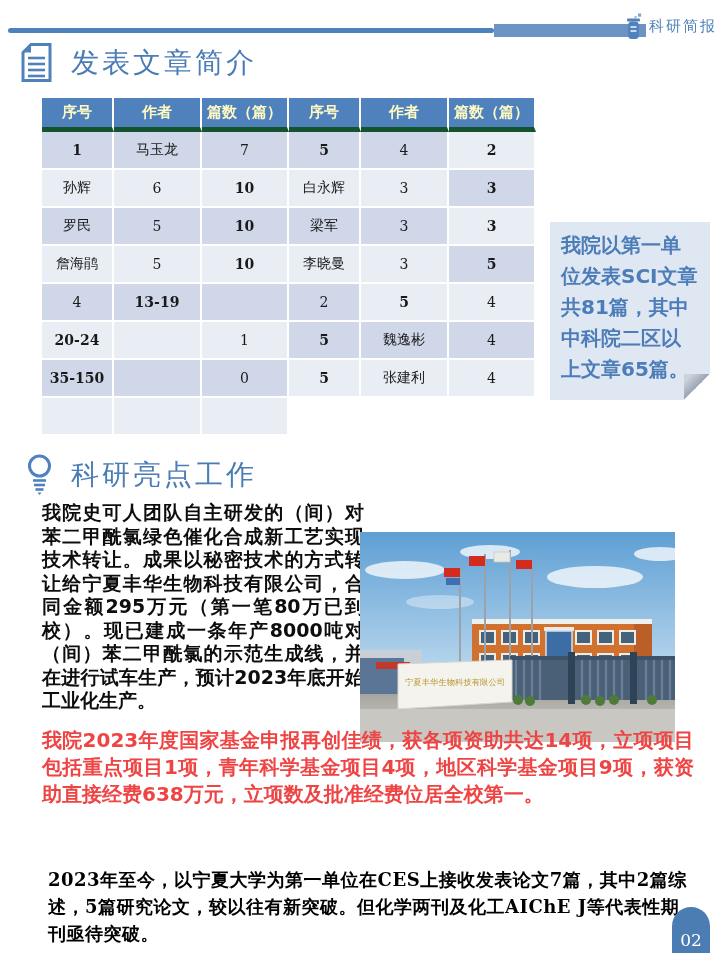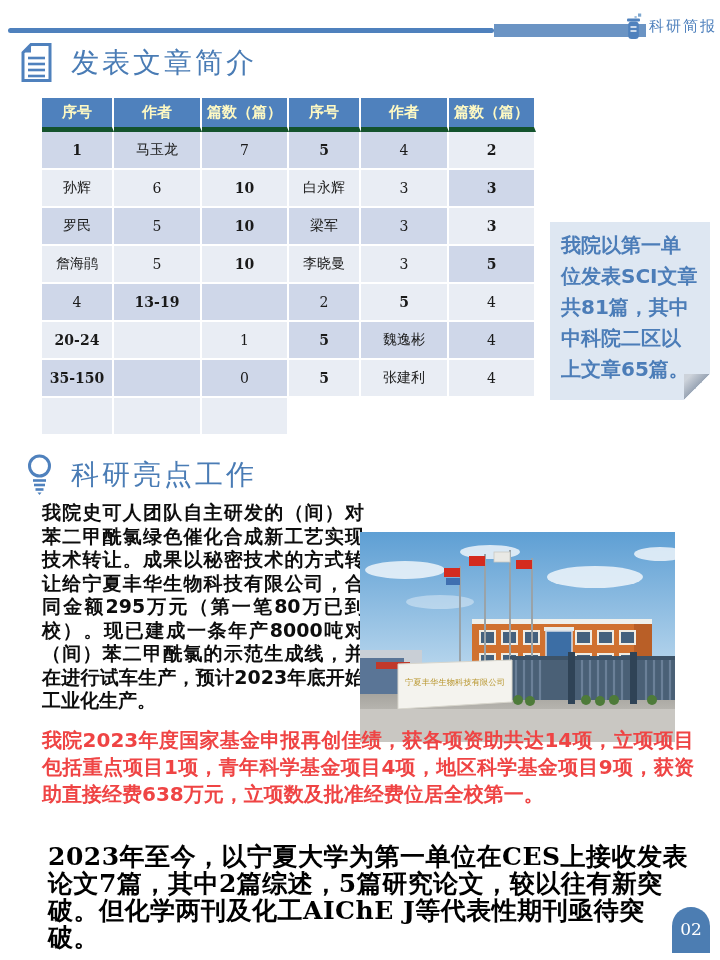--- a/index.html
+++ b/index.html
@@ -40,30 +40,30 @@
   .fold{position:absolute;right:0;bottom:0;width:26px;height:26px;
         background:linear-gradient(to top left,transparent 50%,#98a4b4 50%,#cdd3db 85%);}
 
   
   .para{margin:0;font-family:"DejaVu Serif","Liberation Serif",serif;}
   .seg-b{font-family:"DejaVu Sans","Liberation Sans",sans-serif;font-weight:700;}
   .transfer{position:absolute;left:42px;top:501px;width:322px;font-size:19px;line-height:23.5px;
             font-weight:700;color:#0d0d0d;text-align:justify;}
   .funding{position:absolute;left:42px;top:727px;width:652px;font-size:20px;line-height:27px;
            font-weight:700;color:#ef4444;text-align:justify;}
-  .ces{position:absolute;left:48px;top:843px;width:646px;font-size:25px;line-height:27px;
+  .ces{position:absolute;left:48px;top:866px;width:646px;font-size:18px;line-height:27px;
        font-weight:600;color:#000;letter-spacing:.5px;}
 
   
   .photo{position:absolute;left:360px;top:500px;width:315px;height:210px;overflow:hidden;margin-top:32px;}
 
   
   .page-badge{position:absolute;left:672px;top:907px;width:38px;height:46px;background:#4c7db2;
               border-radius:19px 19px 0 0;display:flex;align-items:flex-end;justify-content:center;
-              box-sizing:border-box;padding-bottom:14px;}
+              box-sizing:border-box;padding-bottom:3px;}
   .page-badge span{color:#fff;font-size:17px;font-family:"DejaVu Serif","Liberation Serif",serif;}
 </style>
 </head>
 <body>
 
 <div class="page">
 
   <div class="topline"></div>
   <div class="topbar"></div>
   <div class="masthead">

